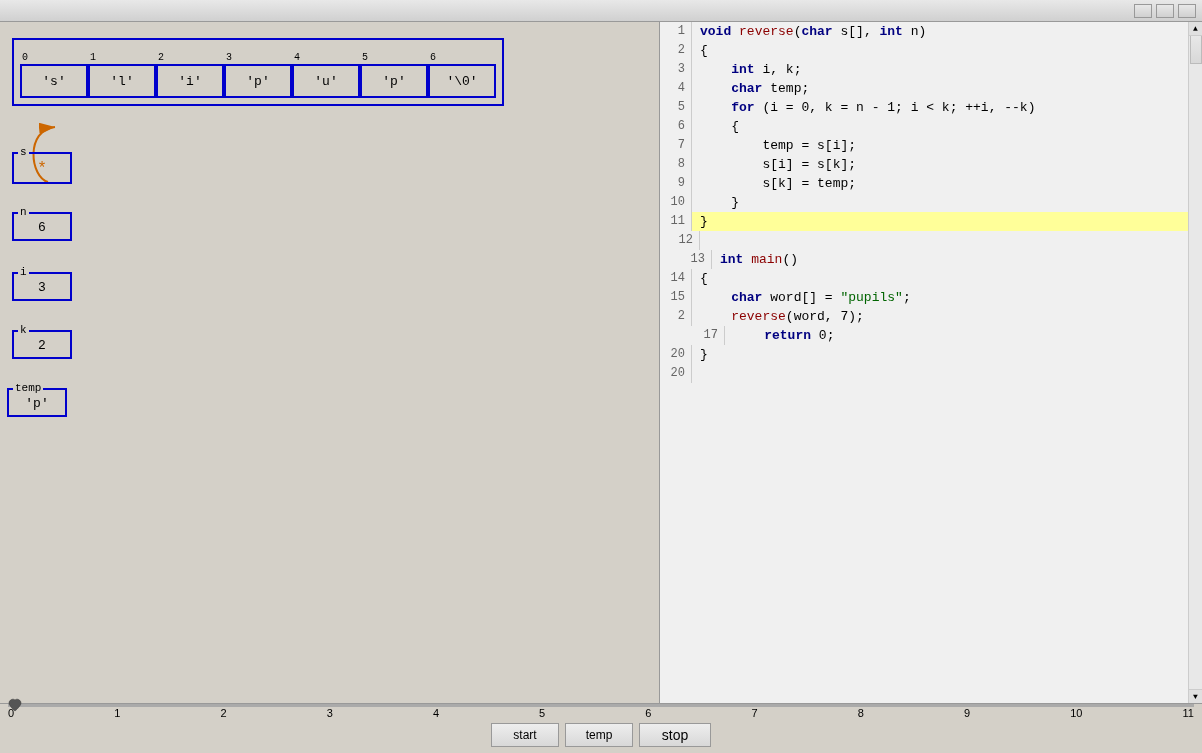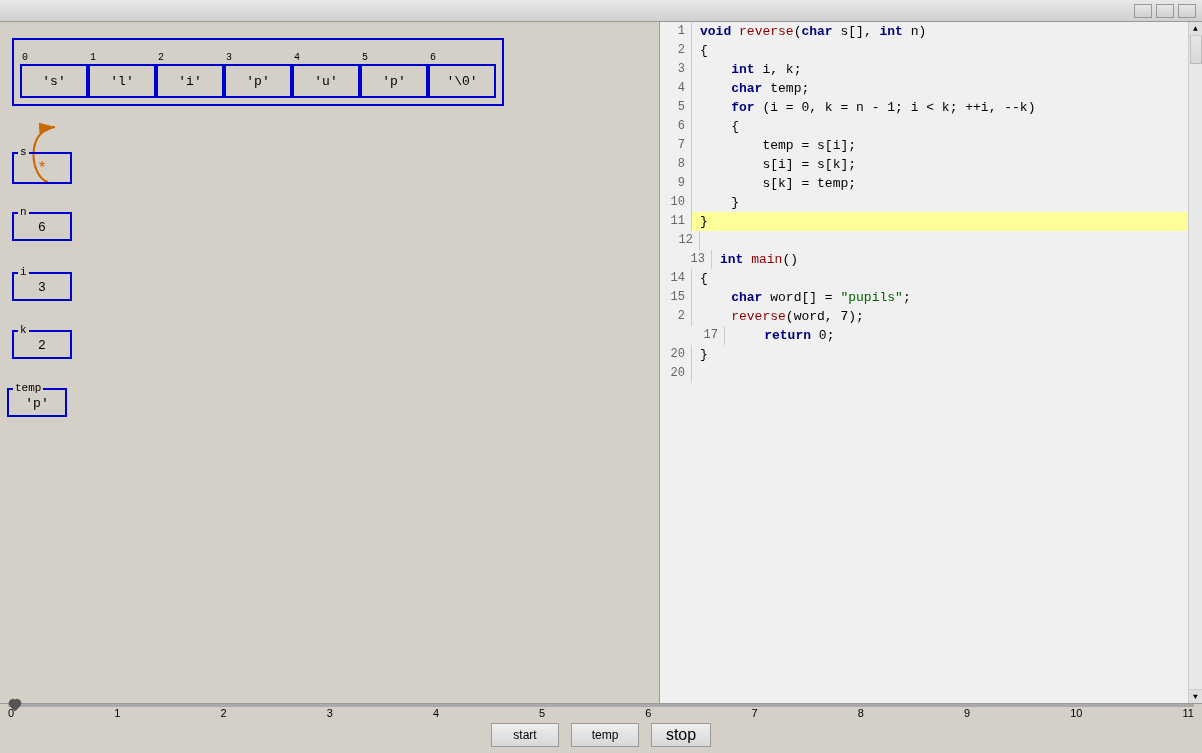--- a/index.html
+++ b/index.html
@@ -334,19 +334,19 @@
       <span>3</span>
       <span>4</span>
       <span>5</span>
       <span>6</span>
       <span>7</span>
       <span>8</span>
       <span>9</span>
       <span>10</span>
       <span>11</span>
     </div>
-  <div id="buttons-row" style="display:flex;justify-content:center;gap:12px;padding:4px 0 6px 0;">
+  <div id="buttons-row" style="display:flex;justify-content:center;gap:6px;padding:4px 0 6px 0;">
 
   <div style="width: 68px; height: 24px; background: linear-gradient(rgb(238, 238, 238), rgb(216, 216, 216)); border: 1px solid rgb(153, 153, 153); font-size: 12px; cursor: pointer; display: flex; align-items: center; justify-content: center; font-family: Arial, sans-serif;">start</div>
       <div style="width: 68px; height: 24px; background: linear-gradient(rgb(238, 238, 238), rgb(216, 216, 216)); border: 1px solid rgb(153, 153, 153); font-size: 12px; cursor: pointer; display: flex; align-items: center; justify-content: center; font-family: Arial, sans-serif;">temp</div>
-      <div style="width: 60px; height: 24px; background: linear-gradient(rgb(238, 238, 238), rgb(216, 216, 216)); border: 1px solid rgb(153, 153, 153); font-size: 16px; cursor: pointer; display: flex; align-items: center; justify-content: center; font-family: Arial, sans-serif;">stop</div>
+      <div style="width: 72px; height: 24px; background: linear-gradient(rgb(238, 238, 238), rgb(216, 216, 216)); border: 1px solid rgb(153, 153, 153); font-size: 14px; cursor: pointer; display: flex; align-items: center; justify-content: center; font-family: Arial, sans-serif;">stop</div>
     </div>
 </div>
 
 </body></html>

